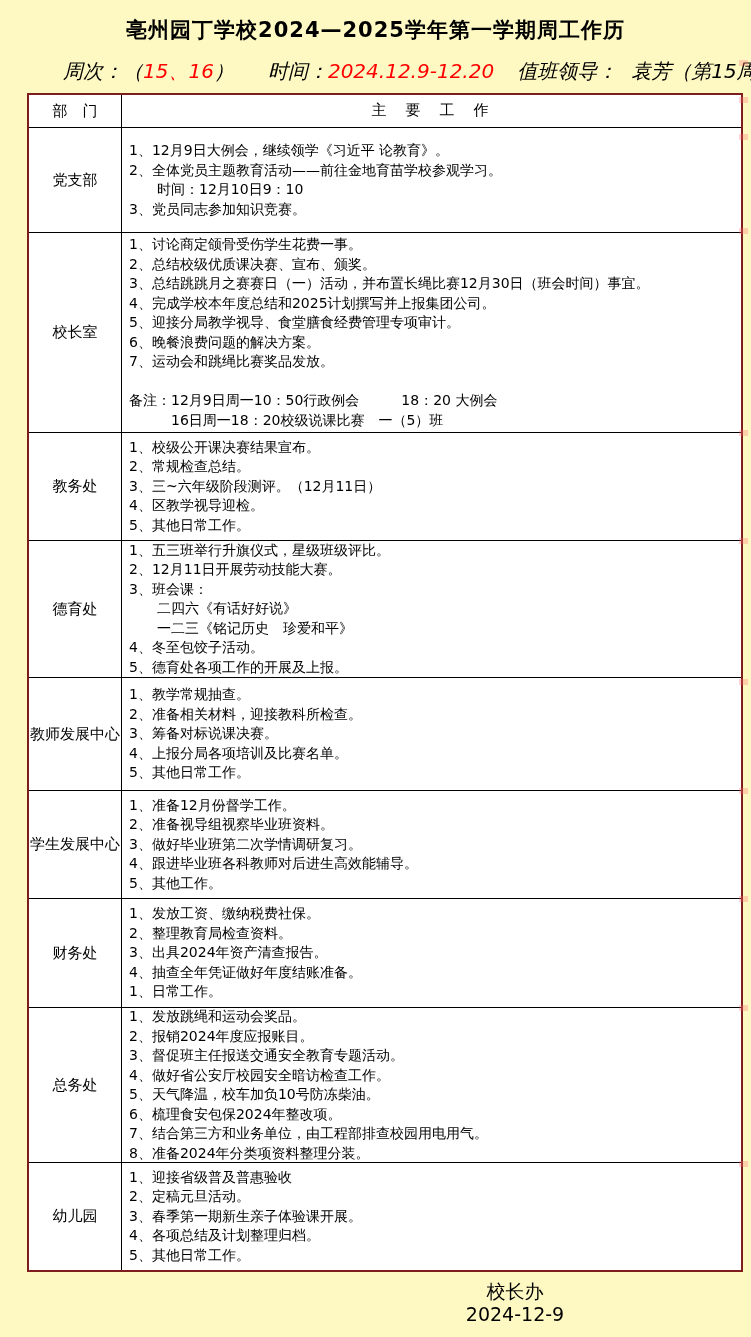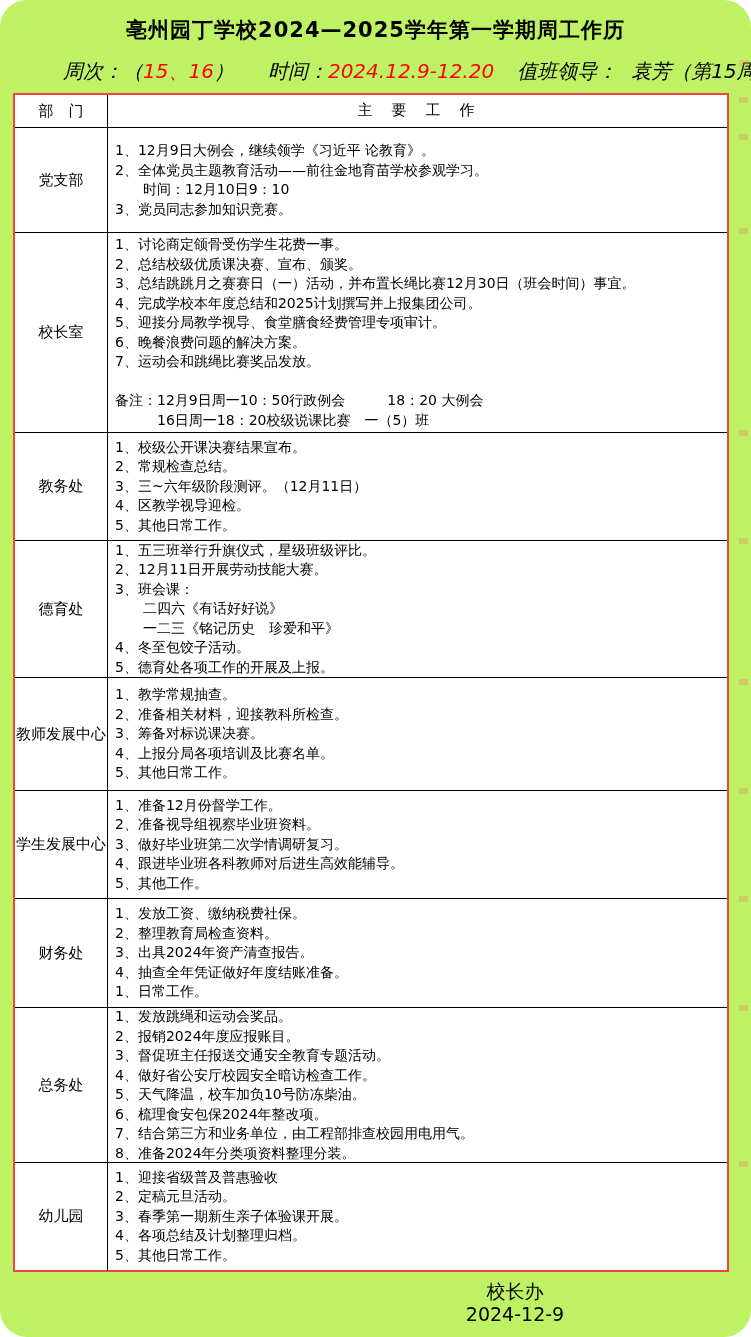--- a/index.html
+++ b/index.html
@@ -1,27 +1,27 @@
 <!DOCTYPE html>
 <html><head>
 <meta charset="utf-8">
 <style>
   html,body{margin:0;padding:0;background:#fff;}
-  .page{position:relative;width:751px;height:1337px;background:#bef264;
-        font-family:"DejaVu Sans","Liberation Sans",sans-serif;color:#000;overflow:hidden;border-radius:27px;}
+  .page{position:relative;width:751px;height:1337px;background:#fef9c3;
+        font-family:"DejaVu Sans","Liberation Sans",sans-serif;color:#000;overflow:hidden;}
   .title{position:absolute;top:16px;left:0;width:751px;text-align:center;
          font-size:21px;font-weight:bold;letter-spacing:1px;}
   .meta{position:absolute;top:58px;left:63px;font-size:20px;white-space:nowrap;font-style:italic;}
   .meta .grp{display:inline-block;}
   .gap-a{margin-right:34px;}
   .gap-b{margin-right:23px;}
   .gap-c{margin-right:14px;}
   .gap-d{margin-right:26px;}
   .red{color:#ff0000;}
-  .worktable{position:absolute;left:13px;top:93px;width:712px;border:2px solid #ef4444;background:#fff;}
+  .worktable{position:absolute;left:27px;top:93px;width:712px;border:2px solid #7f1d1d;background:#fff;}
   .row{display:flex;border-top:1px solid #000;box-sizing:border-box;}
   .row.header-row{border-top:none;height:32px;}
   .dept{width:93px;border-right:1px solid #000;display:flex;align-items:center;
         justify-content:center;text-align:center;font-size:15px;flex:none;box-sizing:border-box;}
   .tasks{flex:1;display:flex;flex-direction:column;justify-content:center;
          padding:4px 8px 4px 7px;font-size:14px;line-height:19.5px;white-space:pre-wrap;box-sizing:border-box;}
   .header-cell{font-size:15px;justify-content:center;align-items:center;}
   .main-header{display:flex;flex-direction:row;text-align:center;letter-spacing:2px;}
   #rows .row:nth-child(1){height:105px;}
   #rows .row:nth-child(2){height:200px;}

